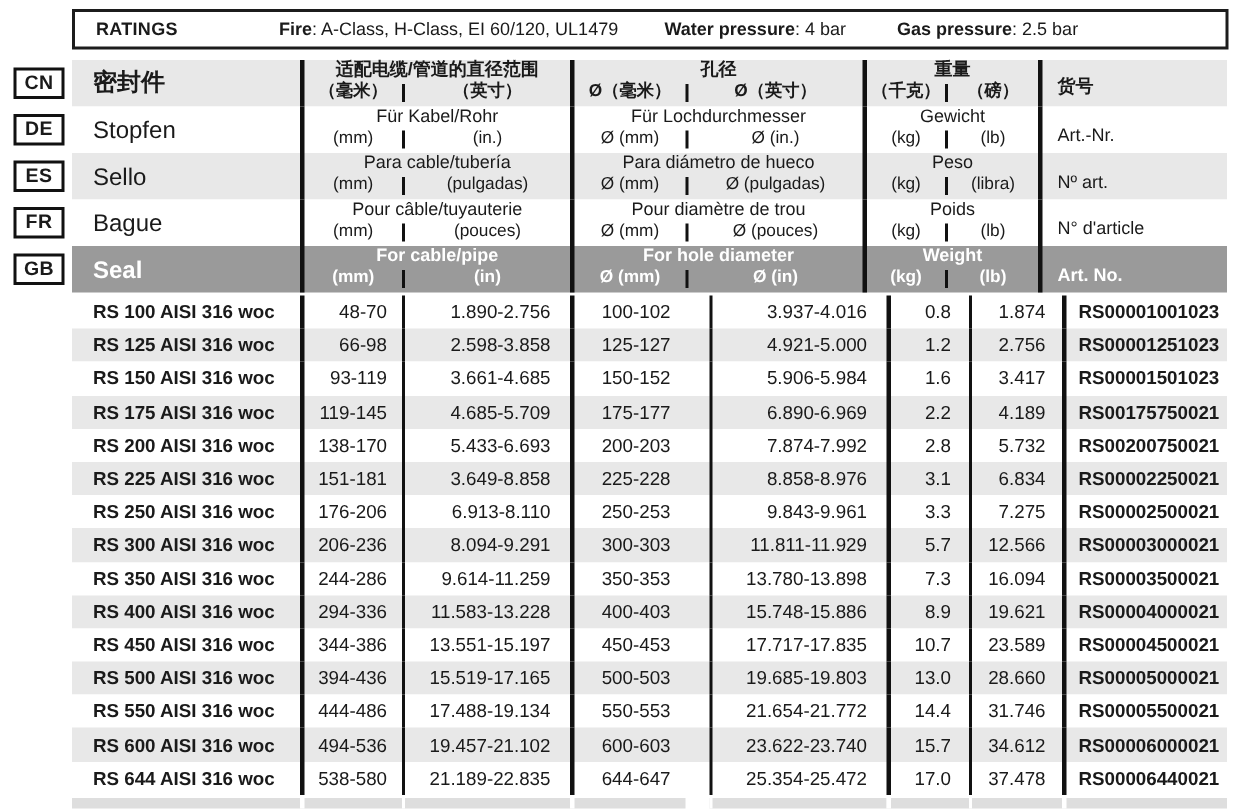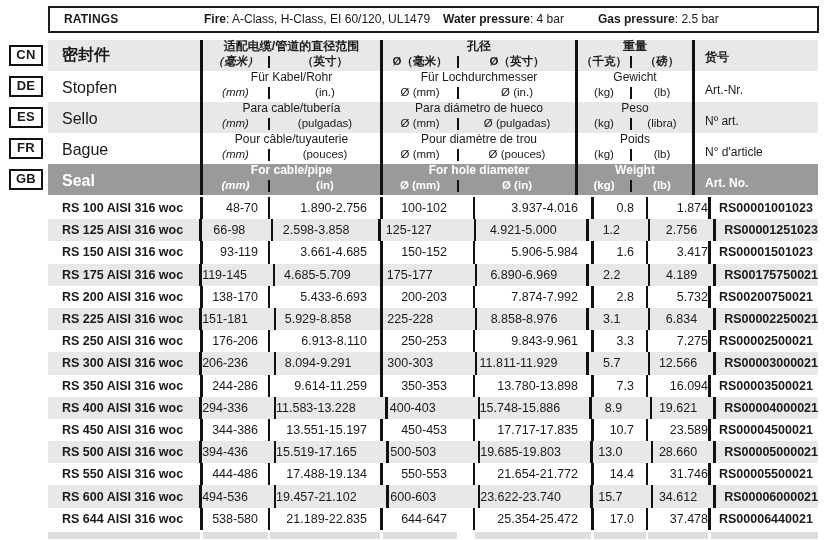--- a/index.html
+++ b/index.html
@@ -5,21 +5,21 @@
   * { margin:0; padding:0; box-sizing:border-box; }
   html,body { width:830px; height:540px; background:#fff; overflow:hidden;
               font-family:"Liberation Sans", sans-serif; color:#1a1a1a; }
   .page { position:relative; width:830px; height:540px; background:#fff; }
 
   
   .ratings-bar { position:absolute; left:48px; top:6px; width:771px; height:27px;
                  background:#fff; border:2px solid #1c1c1c; }
   .ratings-bar span { position:absolute; top:0; line-height:23px; font-size:12px; white-space:nowrap; }
   .r-label { left:14px; font-weight:bold; letter-spacing:.2px; }
-  .seg-fire  { left:154px; }
+  .seg-fire  { left:136px; }
   .seg-water { left:393px; }
   .seg-gas   { left:548px; }
   .seg b { font-weight:bold; }
 
   
   .lang-tag { position:absolute; left:9px; width:34px; height:21px; background:#fff;
               border:2px solid #111; display:flex; align-items:flex-start; justify-content:center;
               font-weight:bold; font-size:13px; letter-spacing:.3px; }
 
   
@@ -34,36 +34,36 @@
   .seal-c { width:152px; align-items:flex-end; padding:0 0 5px 14px; font-size:16px; }
   .grp { flex-direction:column; justify-content:flex-end; padding-bottom:3px; }
   .grp-cable  { width:180px; border-left:3px solid #111; }
   .grp-hole   { width:195px; border-left:3px solid #111;justify-content:flex-end; }
   .grp-weight { width:117px; border-left:3px solid #111; }
   .art-c { flex:1; border-left:3px solid #111; align-items:flex-end; padding:0 0 5px 10px; font-size:12px; }
   .g-title { text-align:center; font-size:12px; line-height:13px; white-space:nowrap; }
   .g-units { display:flex; align-items:flex-end; height:15px; }
   .g-units .u { text-align:center; font-size:11.5px; line-height:14px; white-space:nowrap; }
   .vdiv { width:2px; height:12px; background:#111; flex:0 0 2px; }
-  .grp-cable  .u1 { flex:0 0 65px;font-style:italic; }  .grp-cable  .u2 { flex:1; }
+  .grp-cable  .u1 { flex:0 0 65px; }  .grp-cable  .u2 { flex:1; }
   .grp-hole   .u1 { flex:0 0 74px; }  .grp-hole   .u2 { flex:1; }
   .grp-weight .u1 { flex:0 0 52px; }  .grp-weight .u2 { flex:1; }
 
   
   .data-rows { margin-top:2px; }
   .data-row { display:flex; height:22.2px; background:#fff; }
-  .data-row.alt { background:#e8e8e8;gap:16px; }
+  .data-row.alt { background:#e8e8e8; }
   .data-row .dc { display:flex; align-items:center; font-size:12.5px; white-space:nowrap; }
   .cell-seal   { width:152px; font-weight:bold; font-size:13px; padding-left:14px; }
   .cell-mm     { width:68px;  border-left:3px solid #111; justify-content:flex-end; padding-right:10px; }
   .cell-in     { width:112px; border-left:2px solid #111; justify-content:flex-end; padding-right:13px; }
   .cell-holemm { width:77px;  border-left:3px solid #111; justify-content:flex-end; padding-right:10px; }
   .cell-holein { width:118px; border-left:2px solid #111; justify-content:flex-end; padding-right:13px;margin-left:16px; }
   .cell-kg     { width:55px;  border-left:3px solid #111; justify-content:flex-end; padding-right:12px; }
-  .cell-lb     { width:62px;  border-left:2px solid #111; justify-content:flex-end; }
+  .cell-lb     { width:62px;  border-left:2px solid #111; justify-content:flex-end; padding-right:11px; }
   .cell-art    { flex:1;      border-left:3px solid #111; font-weight:bold; padding-left:8px; }
 
   
   .bottom-strip { display:flex; height:7px; margin-top:2px; }
   .bottom-strip .dc { background:#dedede; }
   .bottom-strip .cell-seal { background:#dedede; }
   .bottom-strip [class*="cell-"] { border-left-color:#fff !important; }
 </style>
 </head>
 <body>
@@ -318,21 +318,21 @@
     <div class="dc cell-holemm">200-203</div>
     <div class="dc cell-holein">7.874-7.992</div>
     <div class="dc cell-kg">2.8</div>
     <div class="dc cell-lb">5.732</div>
     <div class="dc cell-art">RS00200750021</div>
   </div>
 
   <div class="data-row alt">
     <div class="dc cell-seal">RS 225 AISI 316 woc</div>
     <div class="dc cell-mm">151-181</div>
-    <div class="dc cell-in">5.929-8.858</div>
+    <div class="dc cell-in">3.649-8.858</div>
     <div class="dc cell-holemm">225-228</div>
     <div class="dc cell-holein">8.858-8.976</div>
     <div class="dc cell-kg">3.1</div>
     <div class="dc cell-lb">6.834</div>
     <div class="dc cell-art">RS00002250021</div>
   </div>
 
   <div class="data-row">
     <div class="dc cell-seal">RS 250 AISI 316 woc</div>
     <div class="dc cell-mm">176-206</div>

